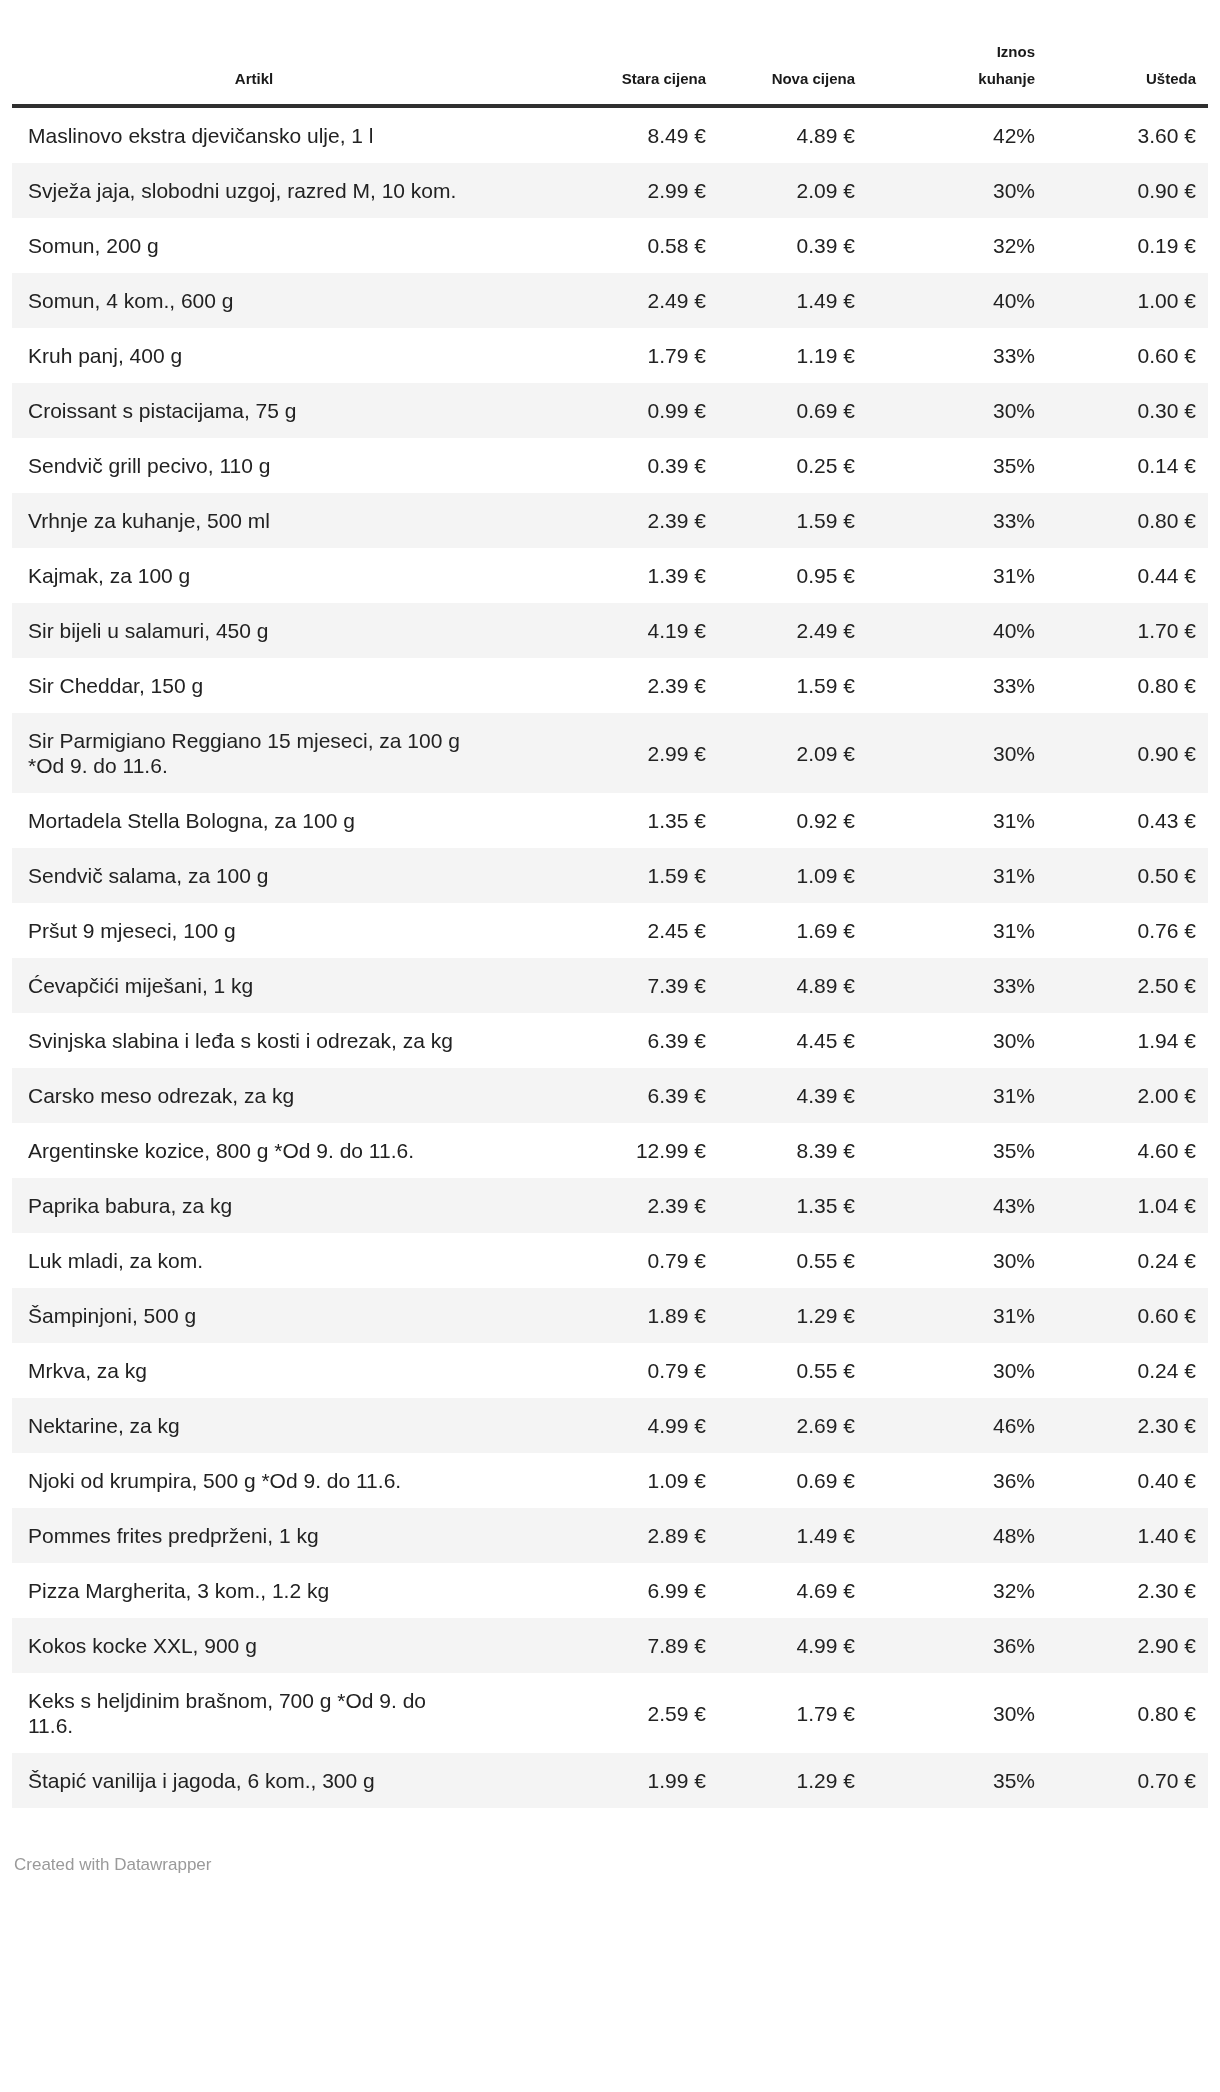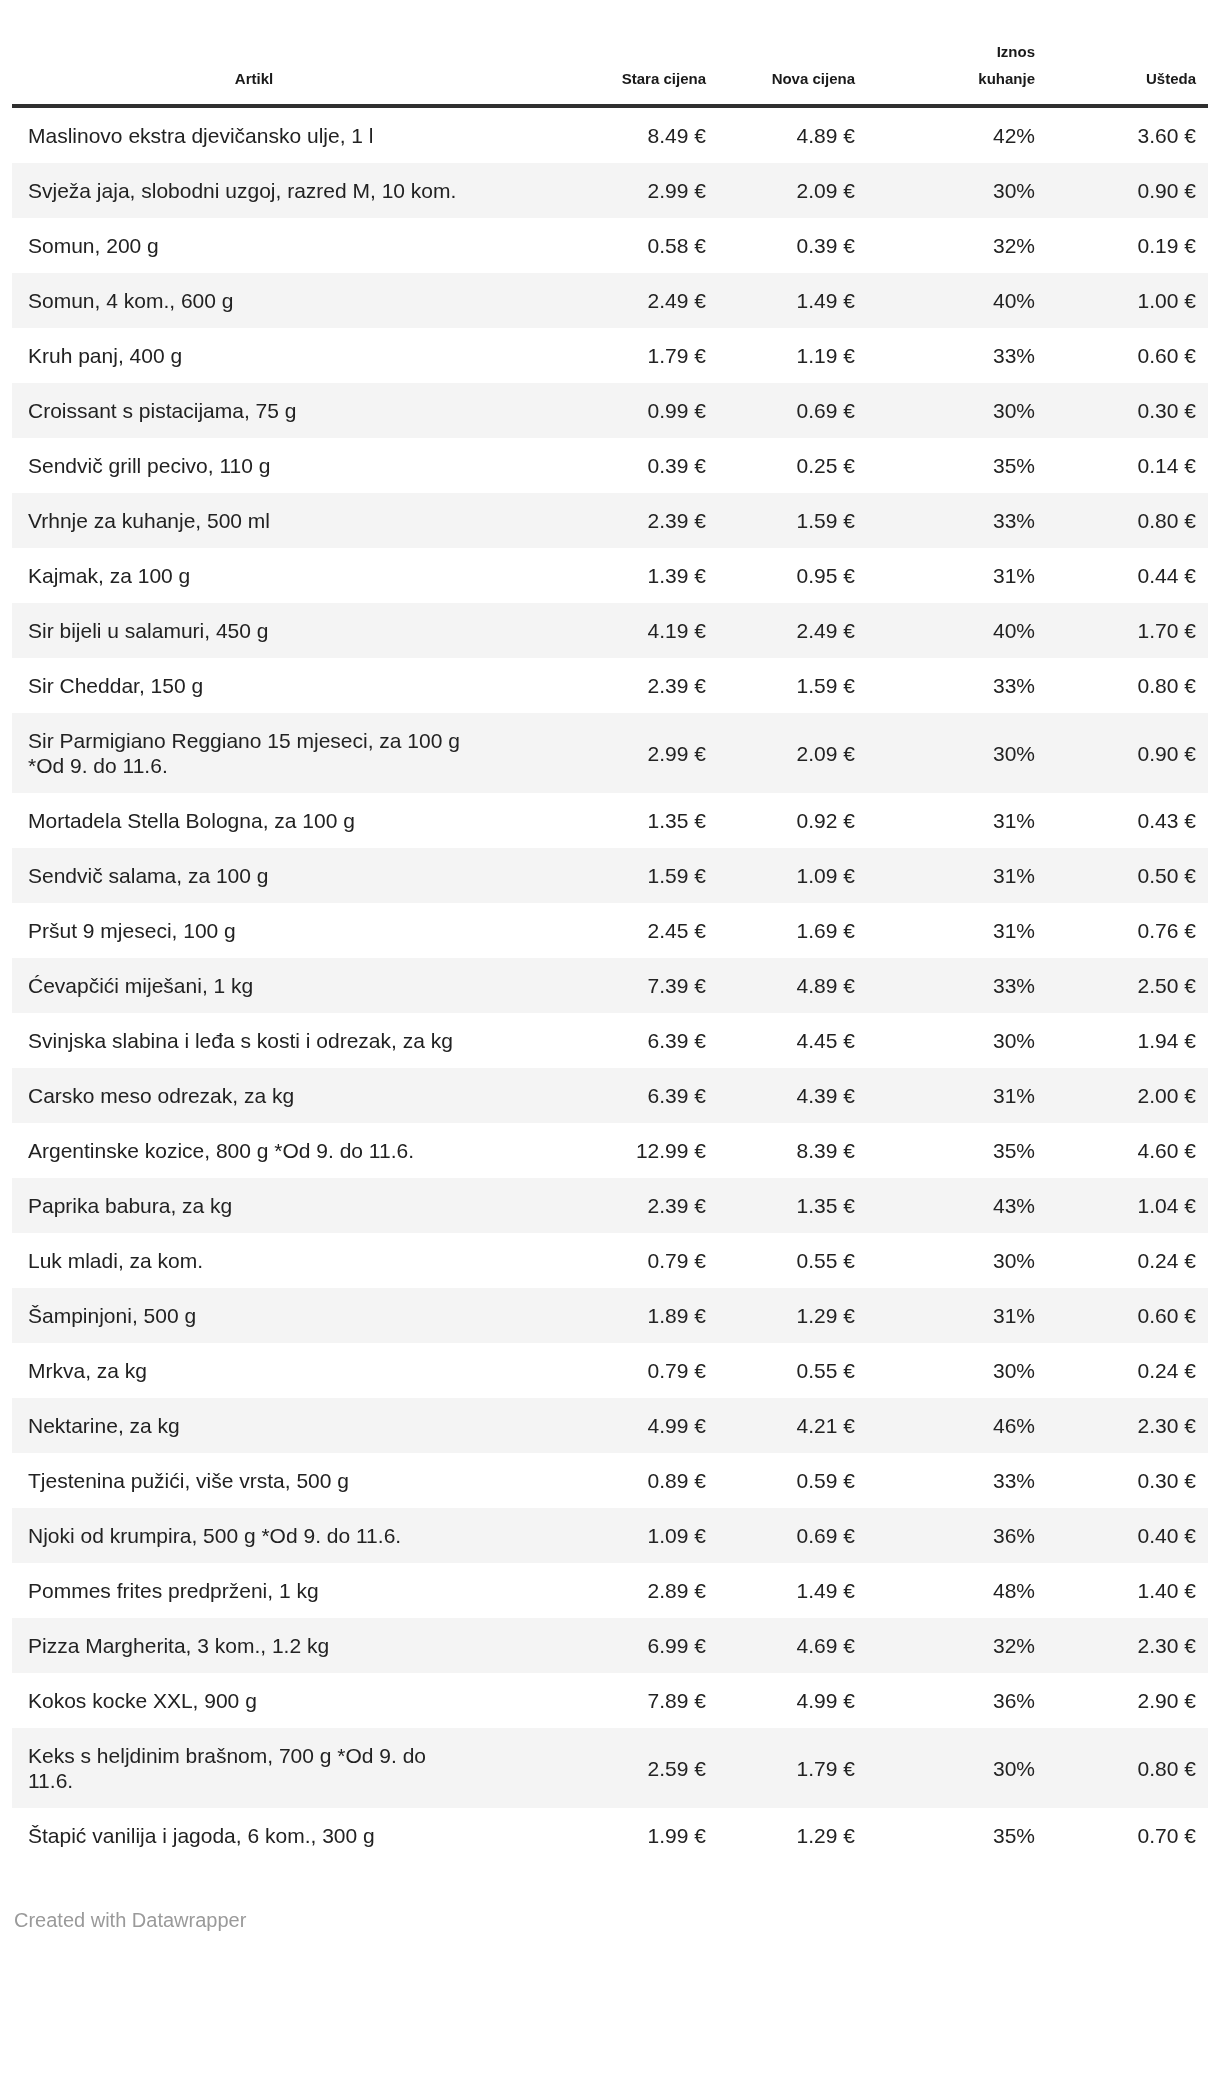--- a/index.html
+++ b/index.html
@@ -48,21 +48,21 @@
     line-height:25px;
     padding:15px 0;
     vertical-align:middle;
   }
   td.c-name{text-align:left;padding-left:16px;padding-right:14px;}
   td.c-num{text-align:right;white-space:nowrap;}
   td.c-usteda{padding-right:12px;}
   tbody tr:nth-child(even) td{background:var(--stripe);}
   .attribution{
     margin:46px 0 0 14px;
-    font-size:20px;
+    font-size:17px;
     line-height:22px;
     color:var(--attribution-text);
   }
 </style>
 </head>
 <body>
 
 <table>
   <colgroup>
     <col class="c1">
@@ -248,30 +248,23 @@
       <tr>
         <td class="c-name">Mrkva, za kg</td>
         <td class="c-num">0.79 €</td>
         <td class="c-num">0.55 €</td>
         <td class="c-num">30%</td>
         <td class="c-num c-usteda">0.24 €</td>
       </tr>
       <tr>
         <td class="c-name">Nektarine, za kg</td>
         <td class="c-num">4.99 €</td>
-        <td class="c-num">4.21 €</td>
+        <td class="c-num">2.69 €</td>
         <td class="c-num">46%</td>
         <td class="c-num c-usteda">2.30 €</td>
-      </tr>
-      <tr>
-        <td class="c-name">Tjestenina pužići, više vrsta, 500 g</td>
-        <td class="c-num">0.89 €</td>
-        <td class="c-num">0.59 €</td>
-        <td class="c-num">33%</td>
-        <td class="c-num c-usteda">0.30 €</td>
       </tr>
       <tr>
         <td class="c-name">Njoki od krumpira, 500 g *Od 9. do 11.6.</td>
         <td class="c-num">1.09 €</td>
         <td class="c-num">0.69 €</td>
         <td class="c-num">36%</td>
         <td class="c-num c-usteda">0.40 €</td>
       </tr>
       <tr>
         <td class="c-name">Pommes frites predprženi, 1 kg</td>

